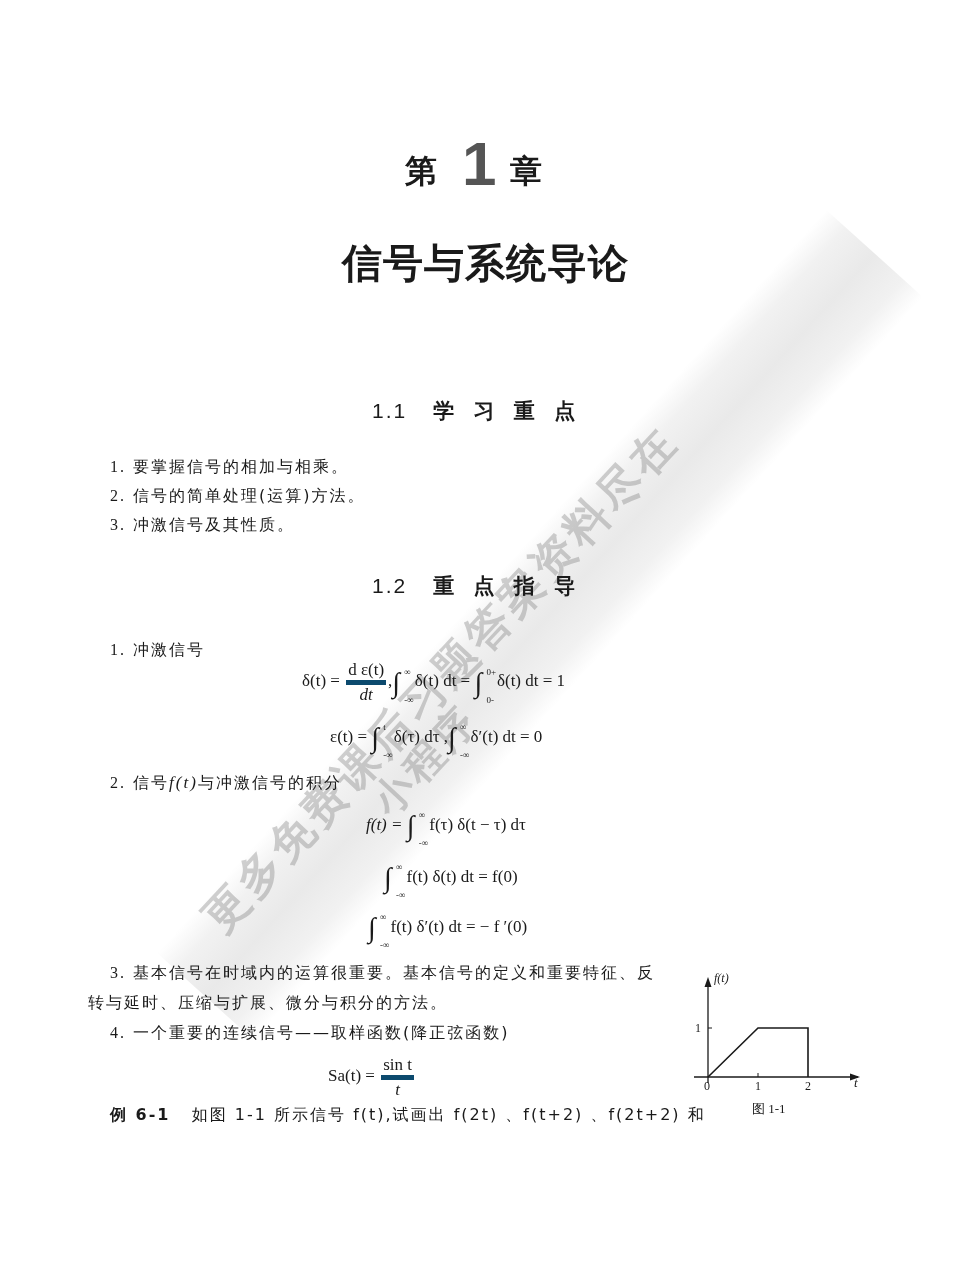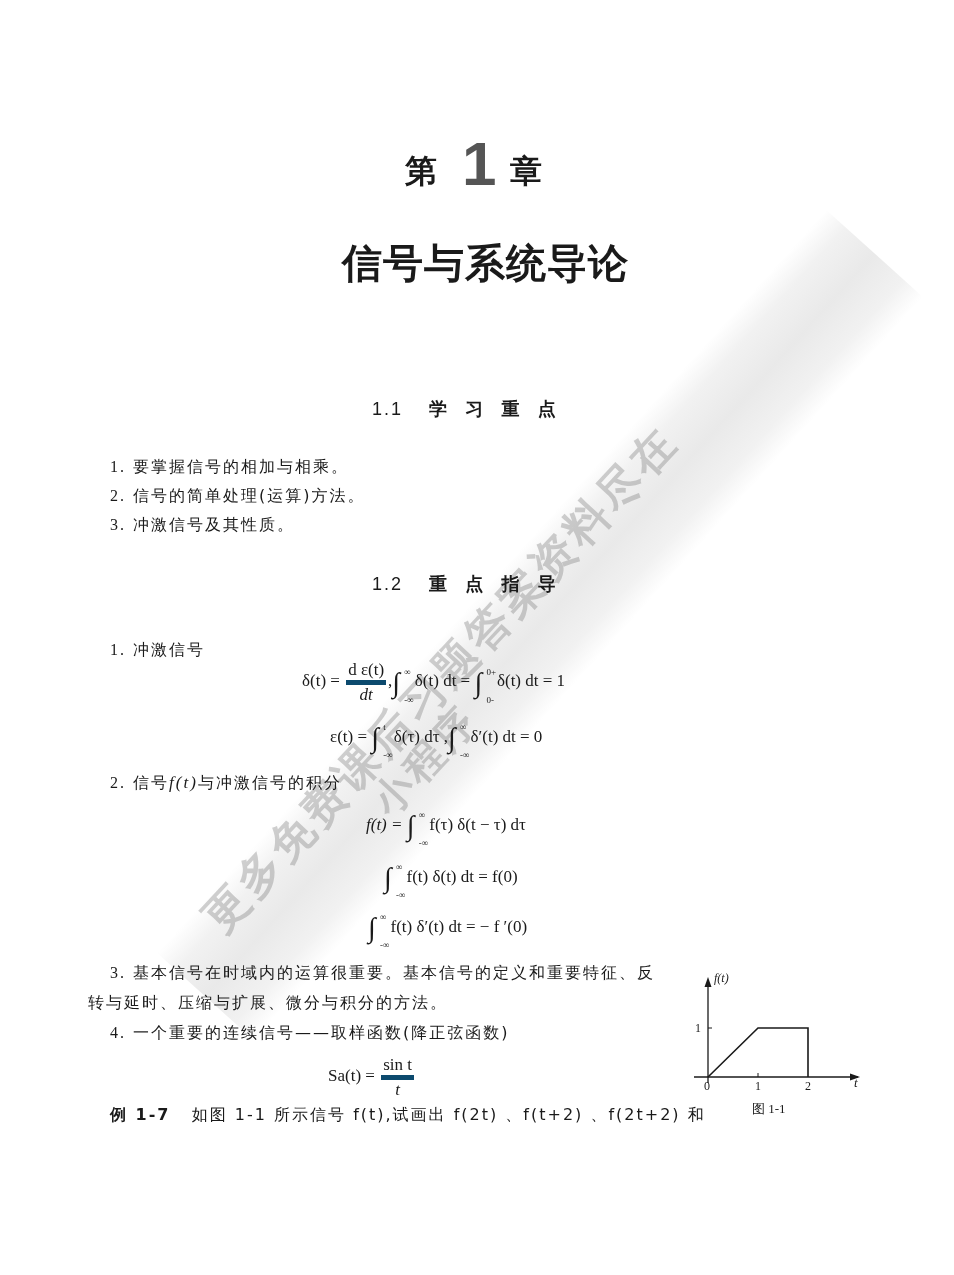--- a/index.html
+++ b/index.html
@@ -10,21 +10,21 @@
   
   .wm-band { position: absolute; left: 40px; top: 560px; width: 1000px; height: 130px;
              transform: rotate(-48deg); transform-origin: center;
              background: linear-gradient(180deg, rgba(0,0,0,0) 0%, rgba(120,120,120,0.10) 20%, rgba(120,120,120,0.16) 50%, rgba(120,120,120,0.10) 80%, rgba(0,0,0,0) 100%); }
   .wm-text { position: absolute; font-family: "DejaVu Sans", sans-serif; font-weight: bold;
              color: rgba(110,110,110,0.32); transform-origin: left top; letter-spacing: 4px; }
 
   .chapter { font-family: "DejaVu Sans", sans-serif; font-size: 32px; font-weight: bold; }
   .chapter-num { font-family: "Liberation Sans", sans-serif; font-size: 62px; font-weight: bold; color: #555; }
   .title { font-family: "DejaVu Sans", sans-serif; font-size: 40px; font-weight: bold; letter-spacing: 1px; }
-  .sec { font-family: "DejaVu Sans", sans-serif; font-size: 18px; font-weight: bold; letter-spacing: 6px; }
+  .sec { font-family: "DejaVu Sans", sans-serif; font-size: 21px; font-weight: bold; letter-spacing: 6px; }
   .sec .num { font-family: "Liberation Sans", sans-serif; font-weight: normal; letter-spacing: 2px; margin-right: 26px; }
   .body { font-family: "DejaVu Sans", sans-serif; font-size: 16px; letter-spacing: 2px; }
   .body .n { font-family: "Liberation Serif", serif; }
   .eq { font-family: "Liberation Serif", serif; font-size: 17px; }
   .it { font-style: italic; }
   .frac { display: inline-block; vertical-align: middle; text-align: center; margin: 0 2px; }
   .frac .top { display: block; border-bottom: 5px solid #0c4a6e; padding: 0 2px; line-height: 20px; }
   .frac .bot { display: block; line-height: 20px; }
   .int { font-size: 28px; vertical-align: middle; display: inline-block; position: relative; width: 14px; }
   .lim { position: absolute; font-size: 9px; left: 12px; }
@@ -107,21 +107,21 @@
 <div class="abs body" style="left:110px; top:1023px;">
   <span class="n">4.</span> <span>一个重要的连续信号——取样函数(降正弦函数)</span>
 </div>
 
 <div class="abs eq" style="left:328px; top:1055px;">
   <span>Sa(t) =</span>
   <span class="frac"><span class="top">sin t</span><span class="bot it">t</span></span>
 </div>
 
 <div class="abs body" style="left:110px; top:1105px;">
-  <span class="ex-label">例 1-7</span>&nbsp;&nbsp;&nbsp;<span>如图 1-1 所示信号 f(t),试画出 f(2t) 、f(t+2) 、f(2t+2) 和</span>
+  <span class="ex-label">例 6-1</span>&nbsp;&nbsp;&nbsp;<span>如图 1-1 所示信号 f(t),试画出 f(2t) 、f(t+2) 、f(2t+2) 和</span>
 </div>
 
 <div class="abs" style="left:690px; top:965px; width:180px; height:160px;">
   <svg width="180" height="130" viewBox="0 0 180 130">
 
     <line x1="4" y1="112" x2="168" y2="112" stroke="#1a1a1a" stroke-width="1.3"></line>
     <polygon points="170,112 160,108.5 160,115.5" fill="#1a1a1a"></polygon>
     <line x1="18" y1="118" x2="18" y2="16" stroke="#1a1a1a" stroke-width="1.3"></line>
     <polygon points="18,12 14.5,22 21.5,22" fill="#1a1a1a"></polygon>
 

